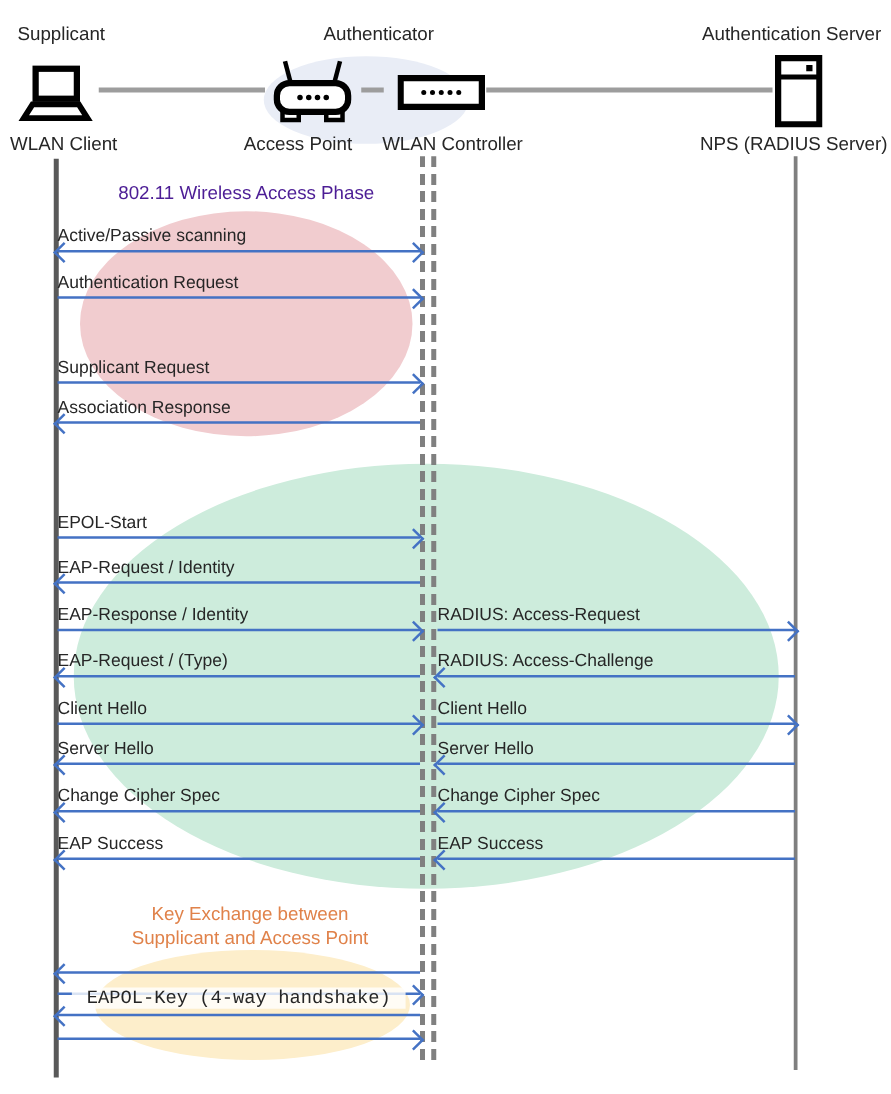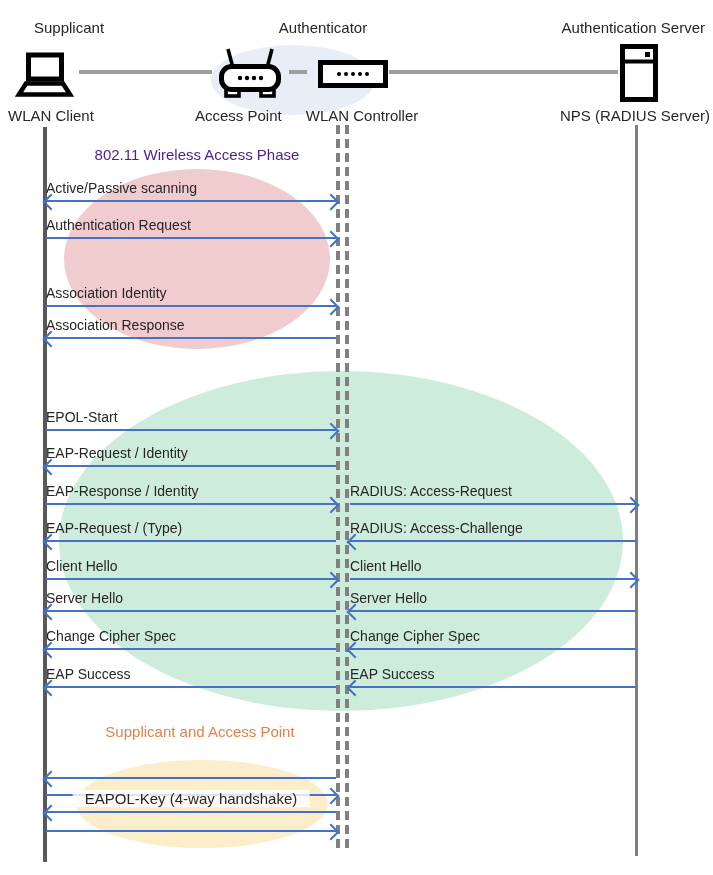--- a/index.html
+++ b/index.html
@@ -18,21 +18,21 @@
   
   .lifeline { position:absolute; z-index:2; }
   .ll-left  { left:43px;  top:127px; width:4px; height:735px; background:#595959; }
   .ll-dash1 { left:336px; top:125px; width:4px; height:727px;
               background:repeating-linear-gradient(to bottom,#808080 0 9px,transparent 9px 14px); }
   .ll-dash2 { left:345px; top:125px; width:4px; height:727px;
               background:repeating-linear-gradient(to bottom,#808080 0 9px,transparent 9px 14px); }
   .ll-right { left:635px; top:125px; width:3px; height:731px; background:#7f7f7f; }
 
   
-  .role { position:absolute; top:19px; font-size:15px; color:#262626; white-space:nowrap; z-index:3;margin-left:20px; }
+  .role { position:absolute; top:19px; font-size:15px; color:#262626; white-space:nowrap; z-index:3; }
   .role-supplicant { left:14px; }
   .role-authenticator { left:248px; width:110px; text-align:center; }
   .role-authserver { right:8px; text-align:right; }
   .nodelabel { position:absolute; top:107px; font-size:15px; color:#262626; white-space:nowrap; z-index:3; }
   .nl-client { left:8px; }
   .nl-ap { left:195px; width:96px; }
   .nl-wlc { left:305px; width:114px; text-align:center; }
   .nl-nps { left:560px; width:145px; text-align:center; }
   .connector { position:absolute; top:70px; height:3.5px; background:#9d9d9d; z-index:1; }
   .icon { position:absolute; z-index:3; line-height:0; }
@@ -116,38 +116,39 @@
   <div class="nodelabel nl-wlc">WLAN Controller</div>
   <div class="nodelabel nl-nps">NPS (RADIUS Server)</div>
 
   <div class="lifeline ll-left"></div>
   <div class="lifeline ll-dash1"></div>
   <div class="lifeline ll-dash2"></div>
   <div class="lifeline ll-right"></div>
 
   <div class="phase-title pt-red">802.11 Wireless Access Phase</div>
   <div class="phase-title pt-orange">
+    <div>Key Exchange between</div>
     <div>Supplicant and Access Point</div>
   </div>
 
   <div class="msg row-l" style="top:174px;">
     <div class="lbl">Active/Passive scanning</div>
     <div class="line">
         <span class="head head-l"></span>
         <span class="head head-r"></span>
       </div>
   </div>
   <div class="msg row-l" style="top:211px;">
     <div class="lbl">Authentication Request</div>
     <div class="line">
         <span class="head head-r"></span>
       </div>
   </div>
   <div class="msg row-l" style="top:279px;">
-    <div class="lbl">Association Identity</div>
+    <div class="lbl">Supplicant Request</div>
     <div class="line">
         <span class="head head-r"></span>
       </div>
   </div>
   <div class="msg row-l" style="top:311px;">
     <div class="lbl">Association Response</div>
     <div class="line">
         <span class="head head-l"></span>
       </div>
   </div>
@@ -202,21 +203,21 @@
   <div class="msg row-l" style="top:751px;">
     <div class="line">
         <span class="head head-l"></span>
       </div>
   </div>
   <div class="msg row-l" style="top:768px;">
     <div class="line">
         <span class="head head-r"></span>
       </div>
   </div>
-  <div class="msg row-l" style="top:785px;">
+  <div class="msg row-l" style="top:785px;font-family:Liberation Mono, monospace;">
     <div class="lbl lbl-boxed">EAPOL-Key (4-way handshake)</div>
     <div class="line">
         <span class="head head-l"></span>
       </div>
   </div>
   <div class="msg row-l" style="top:804px;">
     <div class="line">
         <span class="head head-r"></span>
       </div>
   </div>

